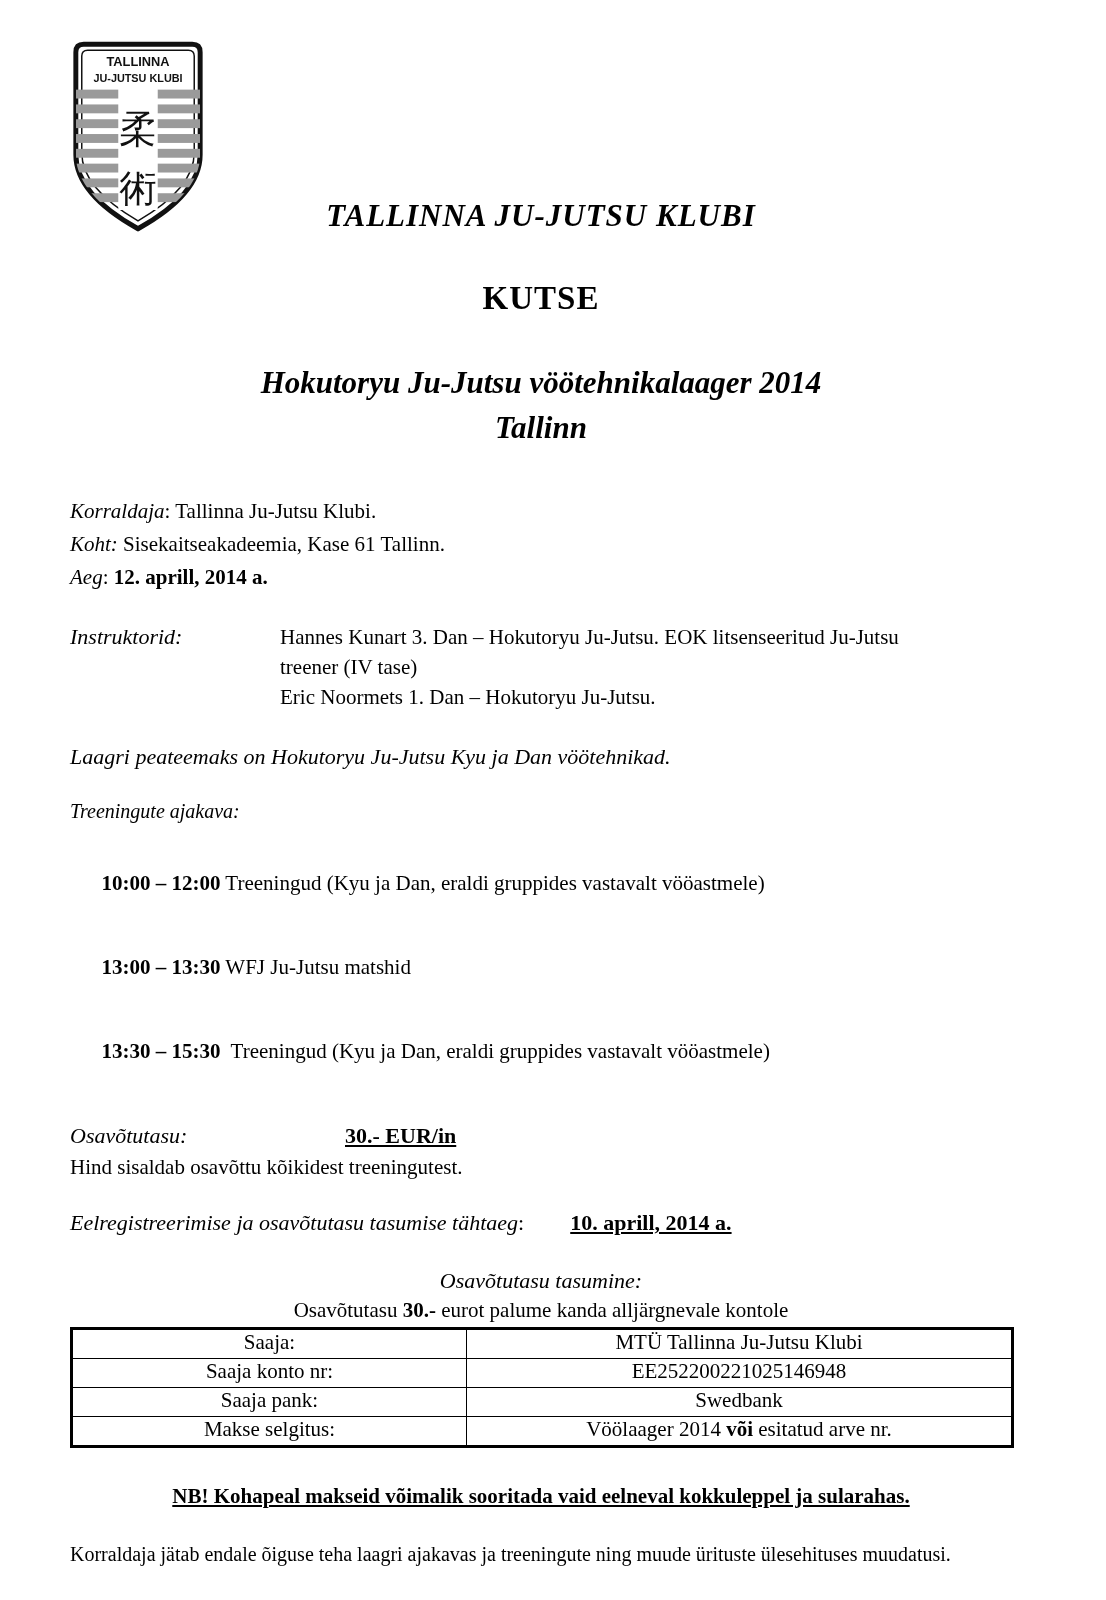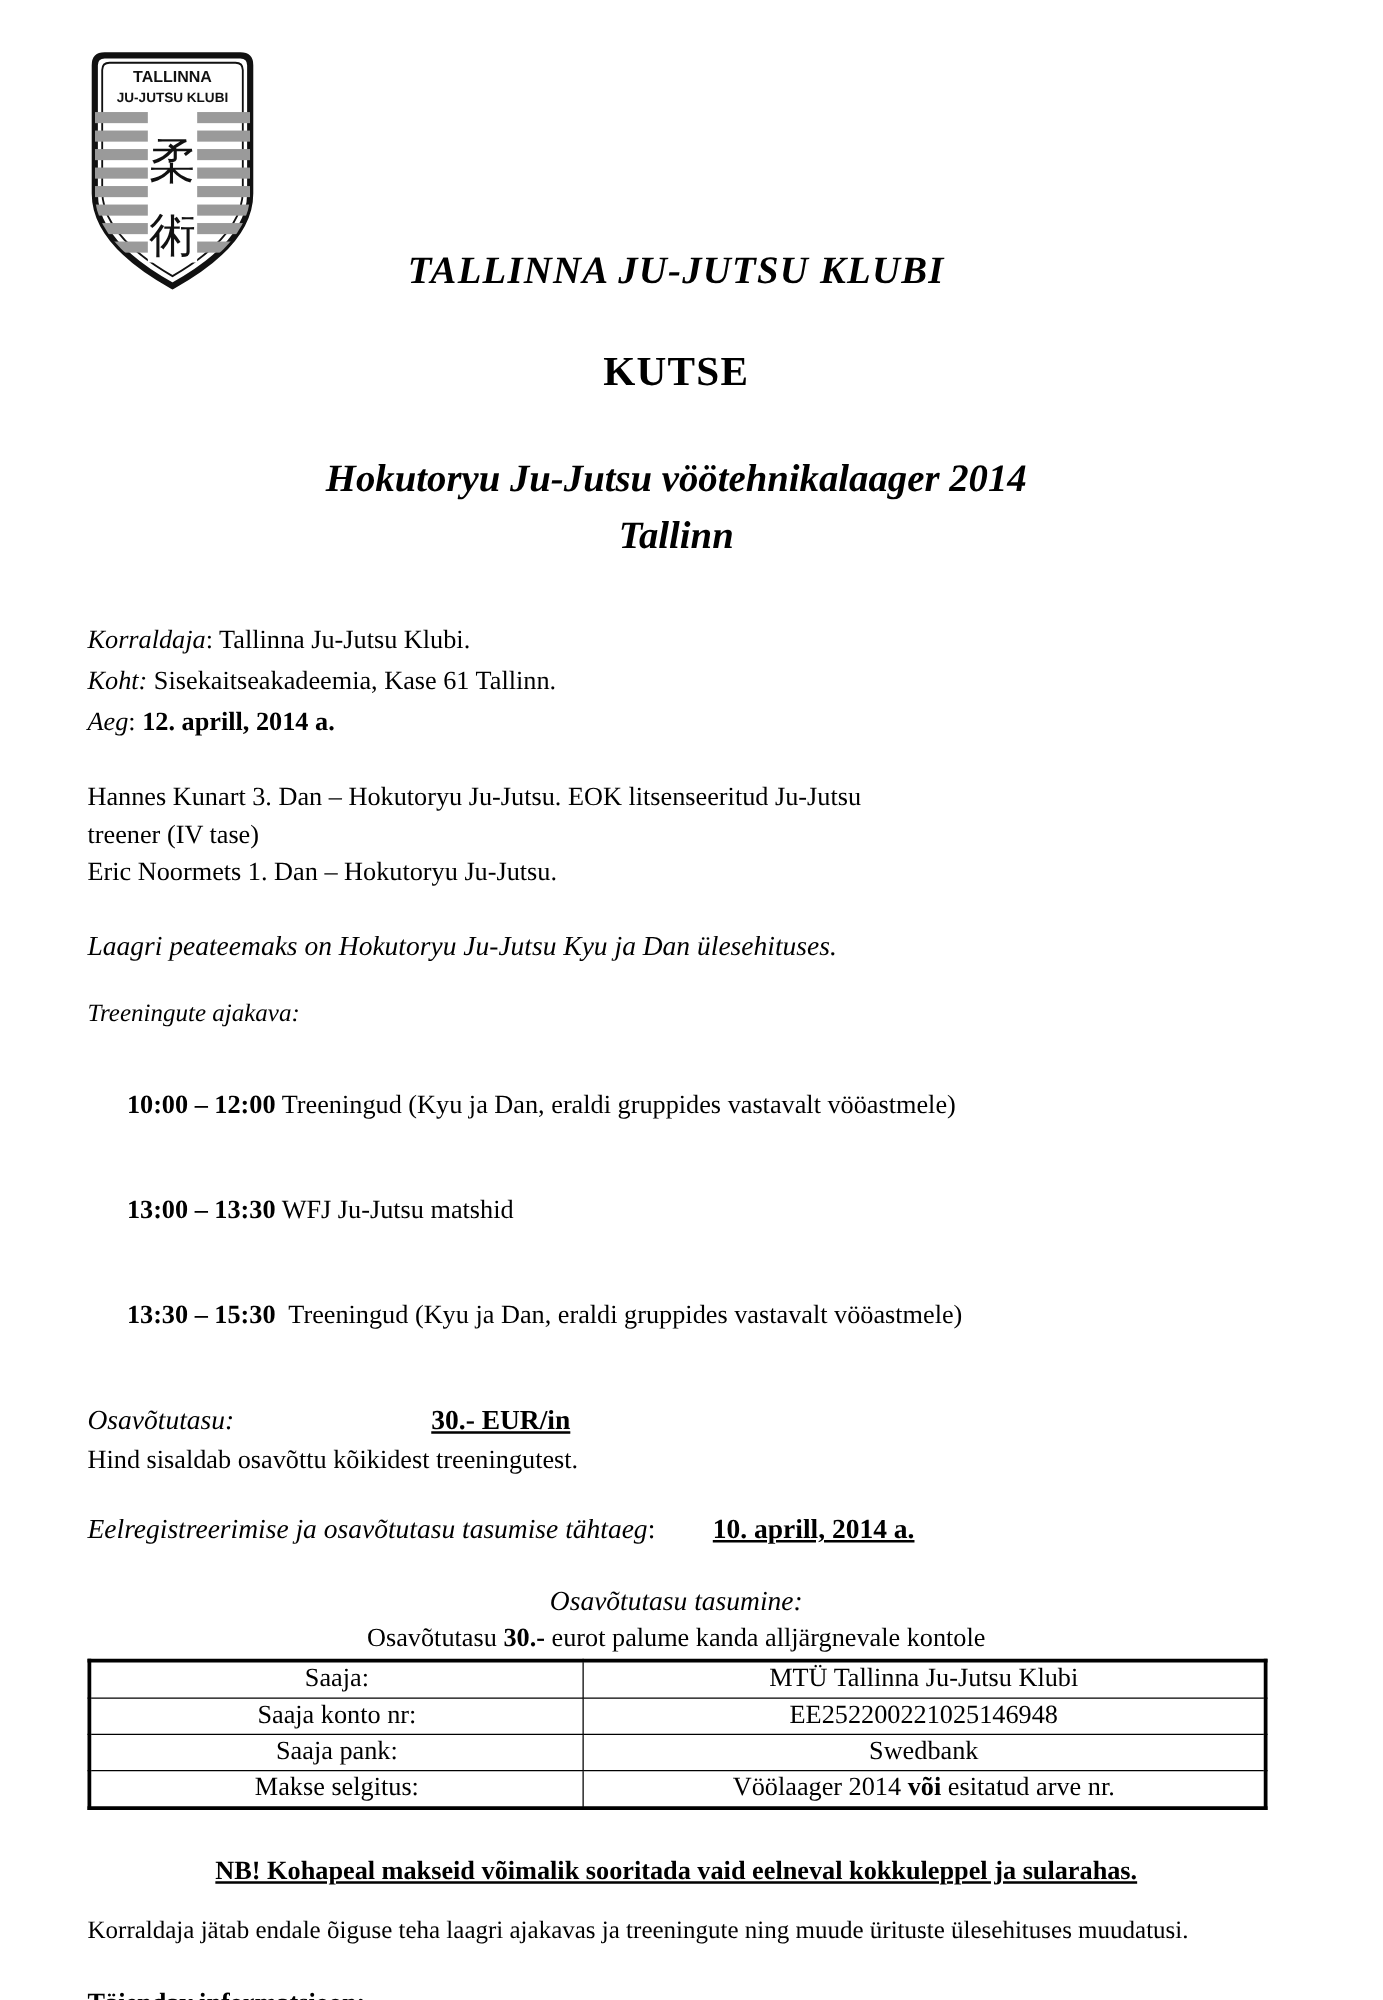--- a/index.html
+++ b/index.html
@@ -91,21 +91,21 @@
     vertical-align: top;
   }
   table.bank td.c1 { width: 395px; }
   .nb {
     margin-top: 36px;
     font-size: 21px;
     font-weight: bold;
     text-decoration: underline;
     text-align: center;
   }
-  .disclaimer { margin-top: 24px; font-size: 20px; }
+  .disclaimer { margin-top: 34px; font-size: 20px; }
   .info-heading { margin-top: 34px; font-size: 21px; font-weight: bold; }
 </style>
 </head>
 <body>
 
 <div class="page">
 
   <svg class="logo" viewBox="0 0 150 200" aria-hidden="true">
     <defs>
       <clipPath id="shieldClip">
@@ -145,28 +145,29 @@
     </div>
     <div class="detail-line">
       <span class="bi">Koht:</span><span> Sisekaitseakadeemia, Kase 61 Tallinn.</span>
     </div>
     <div class="detail-line">
       <span class="bi">Aeg</span><span>: </span><span class="b">12. aprill, 2014 a.</span>
     </div>
   </div>
 
   <div class="instructors">
+    <div class="label bi">Instruktorid:</div>
     <div>
       <div>Hannes Kunart 3. Dan – Hokutoryu Ju-Jutsu. EOK litsenseeritud Ju-Jutsu</div>
       <div>treener (IV tase)</div>
       <div>Eric Noormets 1. Dan – Hokutoryu Ju-Jutsu.</div>
     </div>
   </div>
 
-  <div class="theme bi">Laagri peateemaks on Hokutoryu Ju-Jutsu Kyu ja Dan ülesehituses.</div>
+  <div class="theme bi">Laagri peateemaks on Hokutoryu Ju-Jutsu Kyu ja Dan vöötehnikad.</div>
 
   <div class="schedule">
     <div class="schedule-heading bi">Treeningute ajakava:</div>
     <div class="schedule-line">
       <span class="b">10:00 – 12:00</span><span> Treeningud (Kyu ja Dan, eraldi gruppides vastavalt vööastmele)</span>
     </div>
     <div class="schedule-line">
       <span class="b">13:00 – 13:30</span><span> WFJ Ju-Jutsu matshid</span>
     </div>
     <div class="schedule-line">

